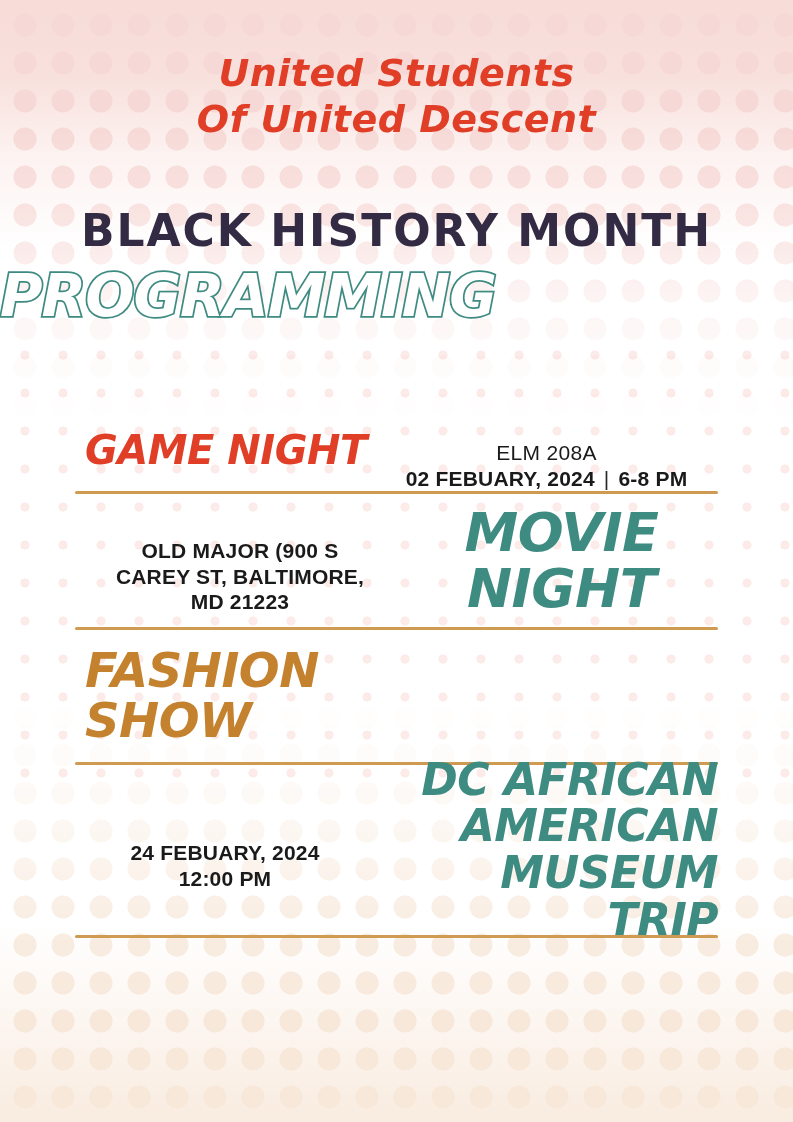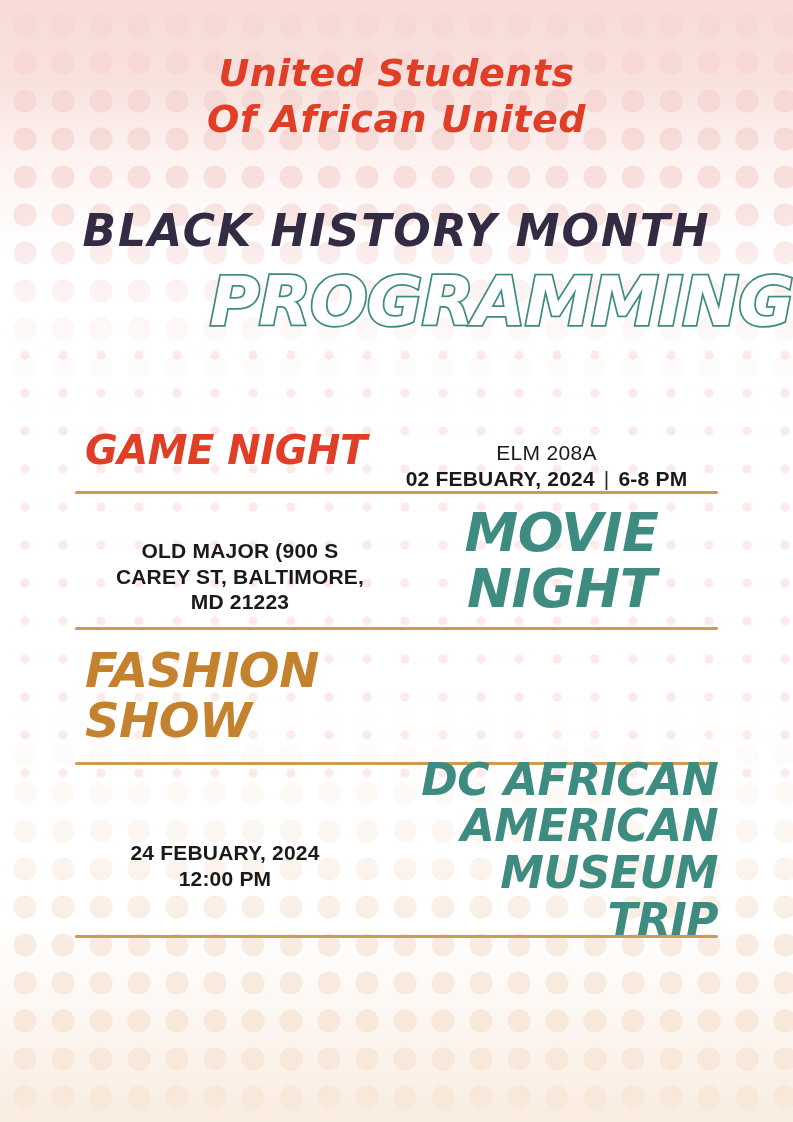--- a/index.html
+++ b/index.html
@@ -94,35 +94,34 @@
 
   .bhm-title {
     position: absolute;
     top: 205px;
     left: 0;
     width: 793px;
     text-align: center;
     color: #332b44;
     font-family: "DejaVu Sans", sans-serif;
     font-weight: bold;
-    font-style: italic;
     font-size: 44px;
     letter-spacing: 2px;
   }
 
   .prog-title {
     position: absolute;
     top: 262px;
     left: 0;
     width: 793px;
-    text-align: right;
+    text-align: left;
     font-family: "DejaVu Sans", sans-serif;
     font-weight: bold;
     font-style: italic;
-    font-size: 68px;
+    font-size: 58px;
     letter-spacing: -1px;
     color: #ffffff;
     -webkit-text-stroke: 3.5px #3e8b82;
     paint-order: stroke fill;
   }
 
   
   .events {
     position: absolute;
     top: 408px;
@@ -233,21 +232,21 @@
   <div class="bg-layer bg-top-wash"></div>
   <div class="bg-layer bg-top"></div>
   <div class="bg-layer bg-mid"></div>
   <div class="bg-layer bg-bottom-wash"></div>
   <div class="bg-layer bg-bottom"></div>
 
   <div class="content">
 
     <div class="org-name">
       <span>United Students</span>
-      <span>Of African United</span>
+      <span>Of United Descent</span>
     </div>
 
     <div class="bhm-title">BLACK HISTORY MONTH</div>
 
     <div class="prog-title">PROGRAMMING</div>
 
     <div class="events">
 
       <div class="event-row r1">
         <div class="ev-title">GAME NIGHT</div>

